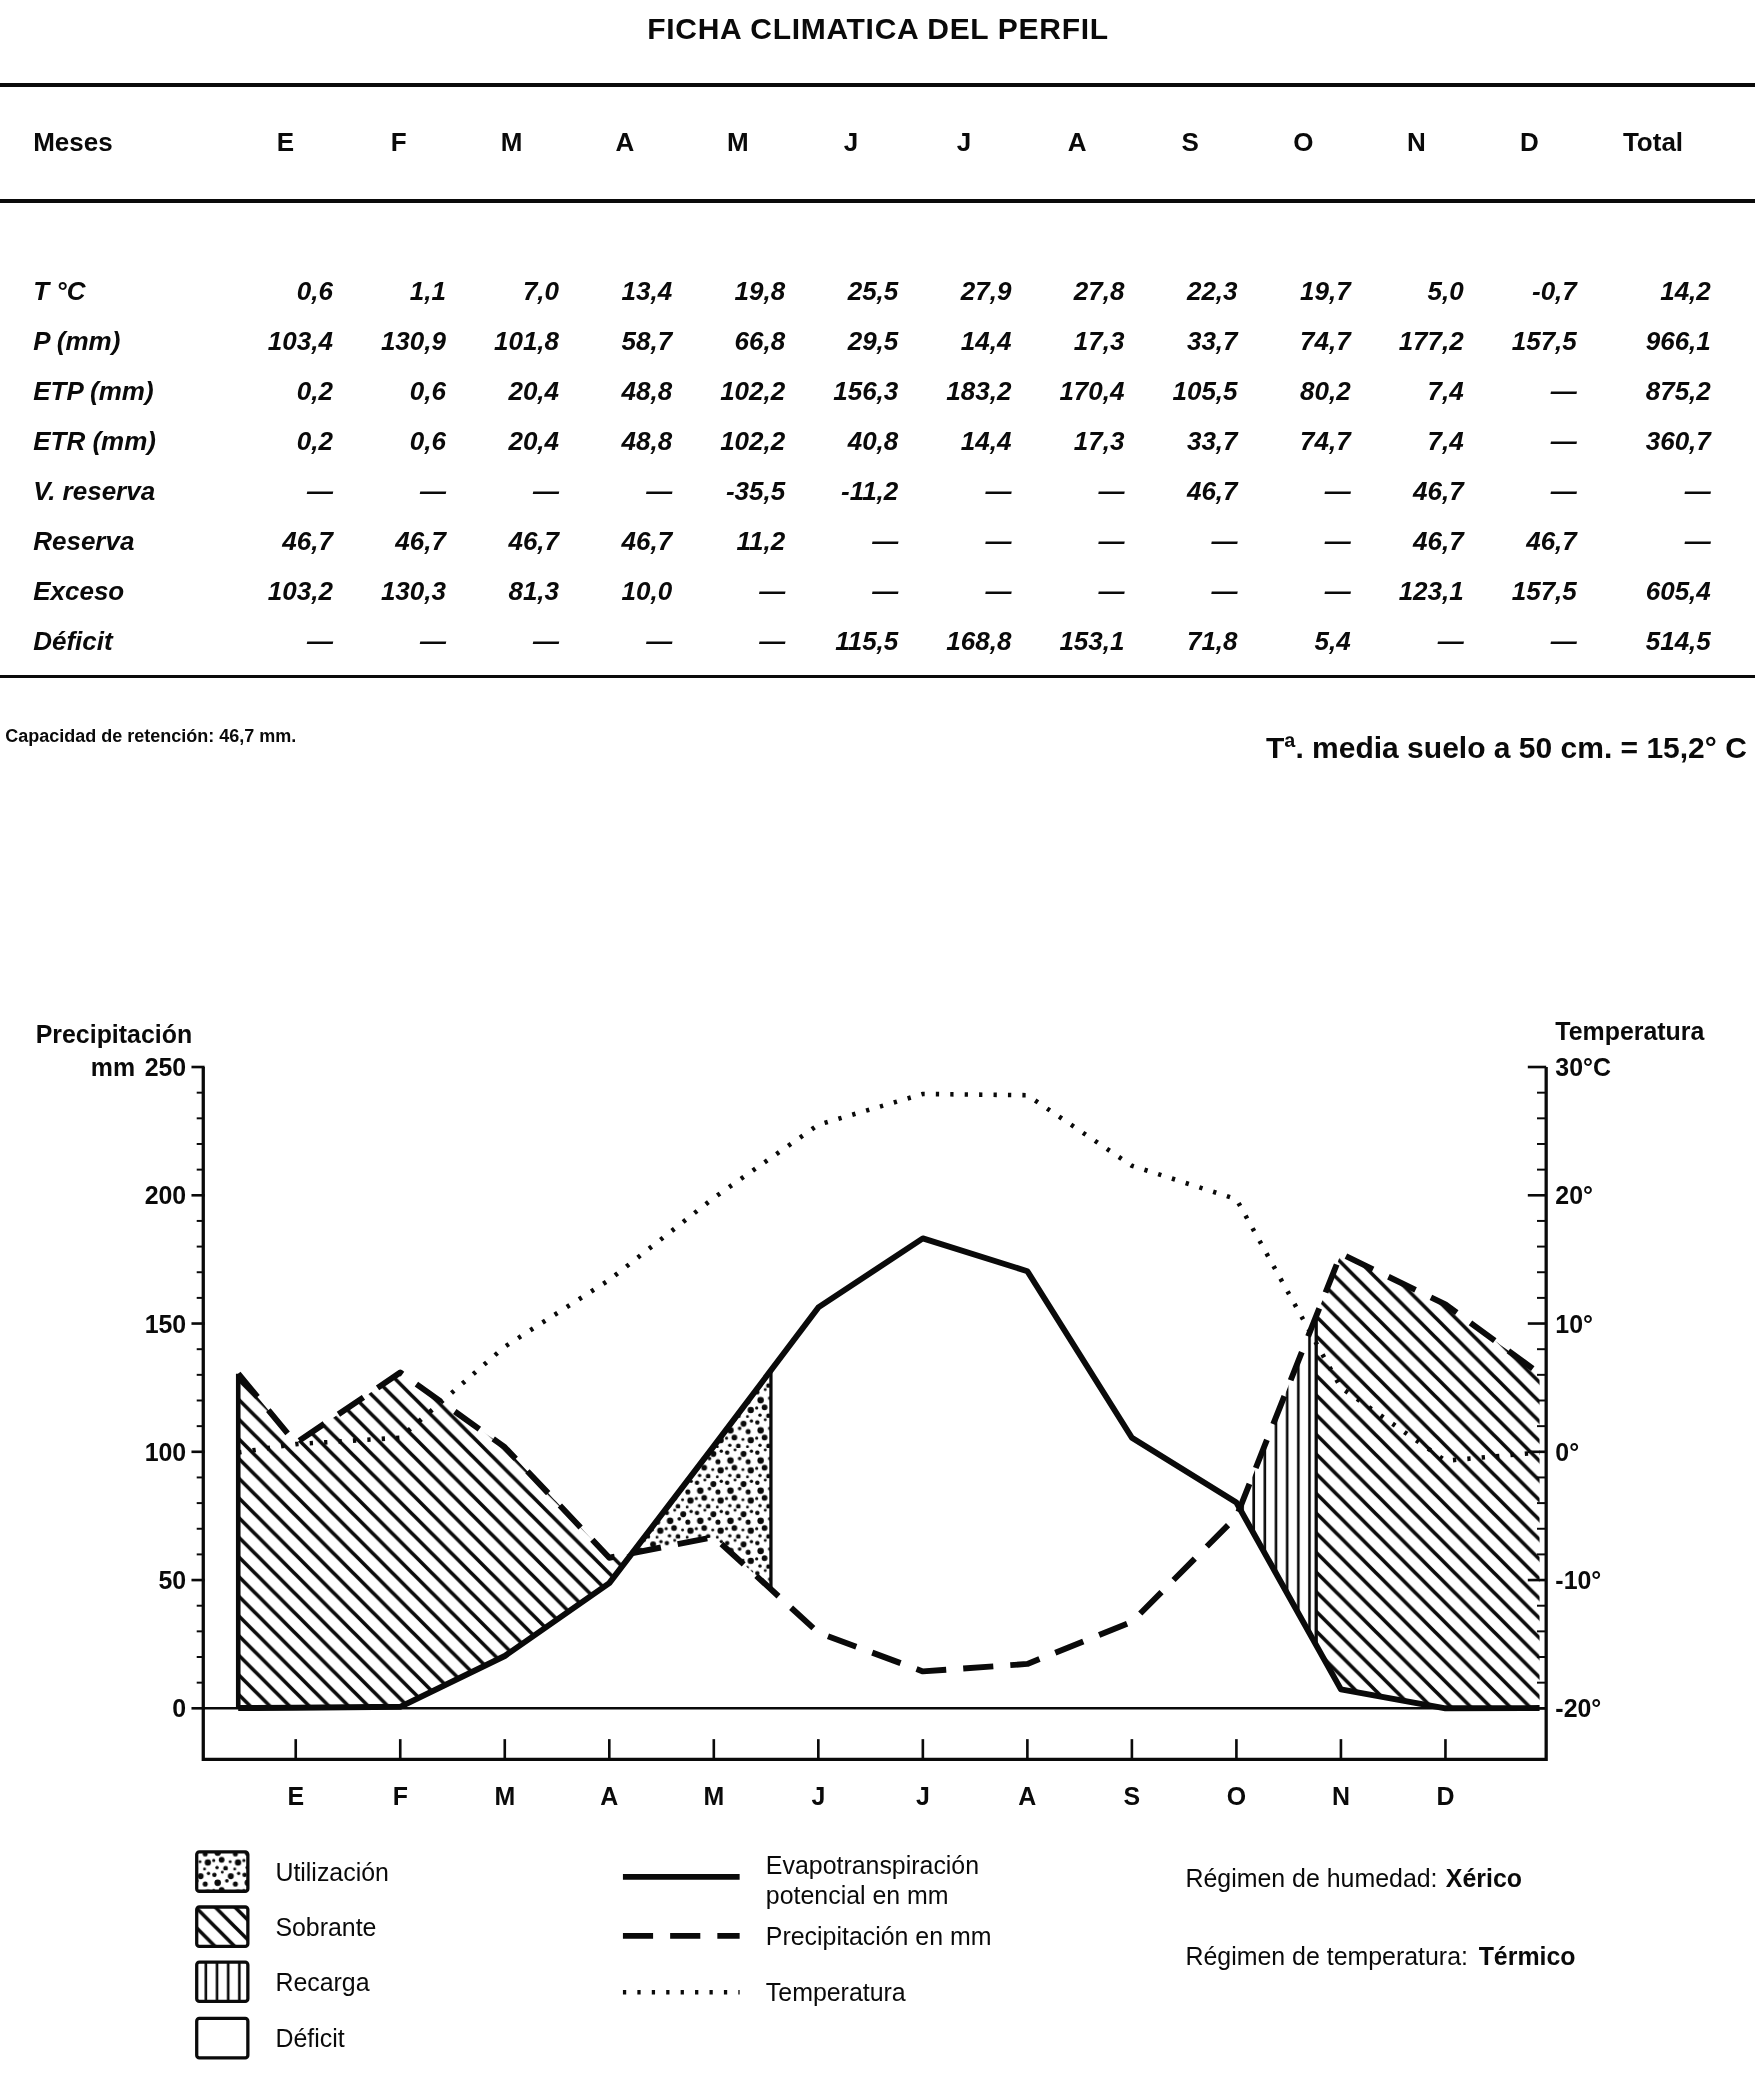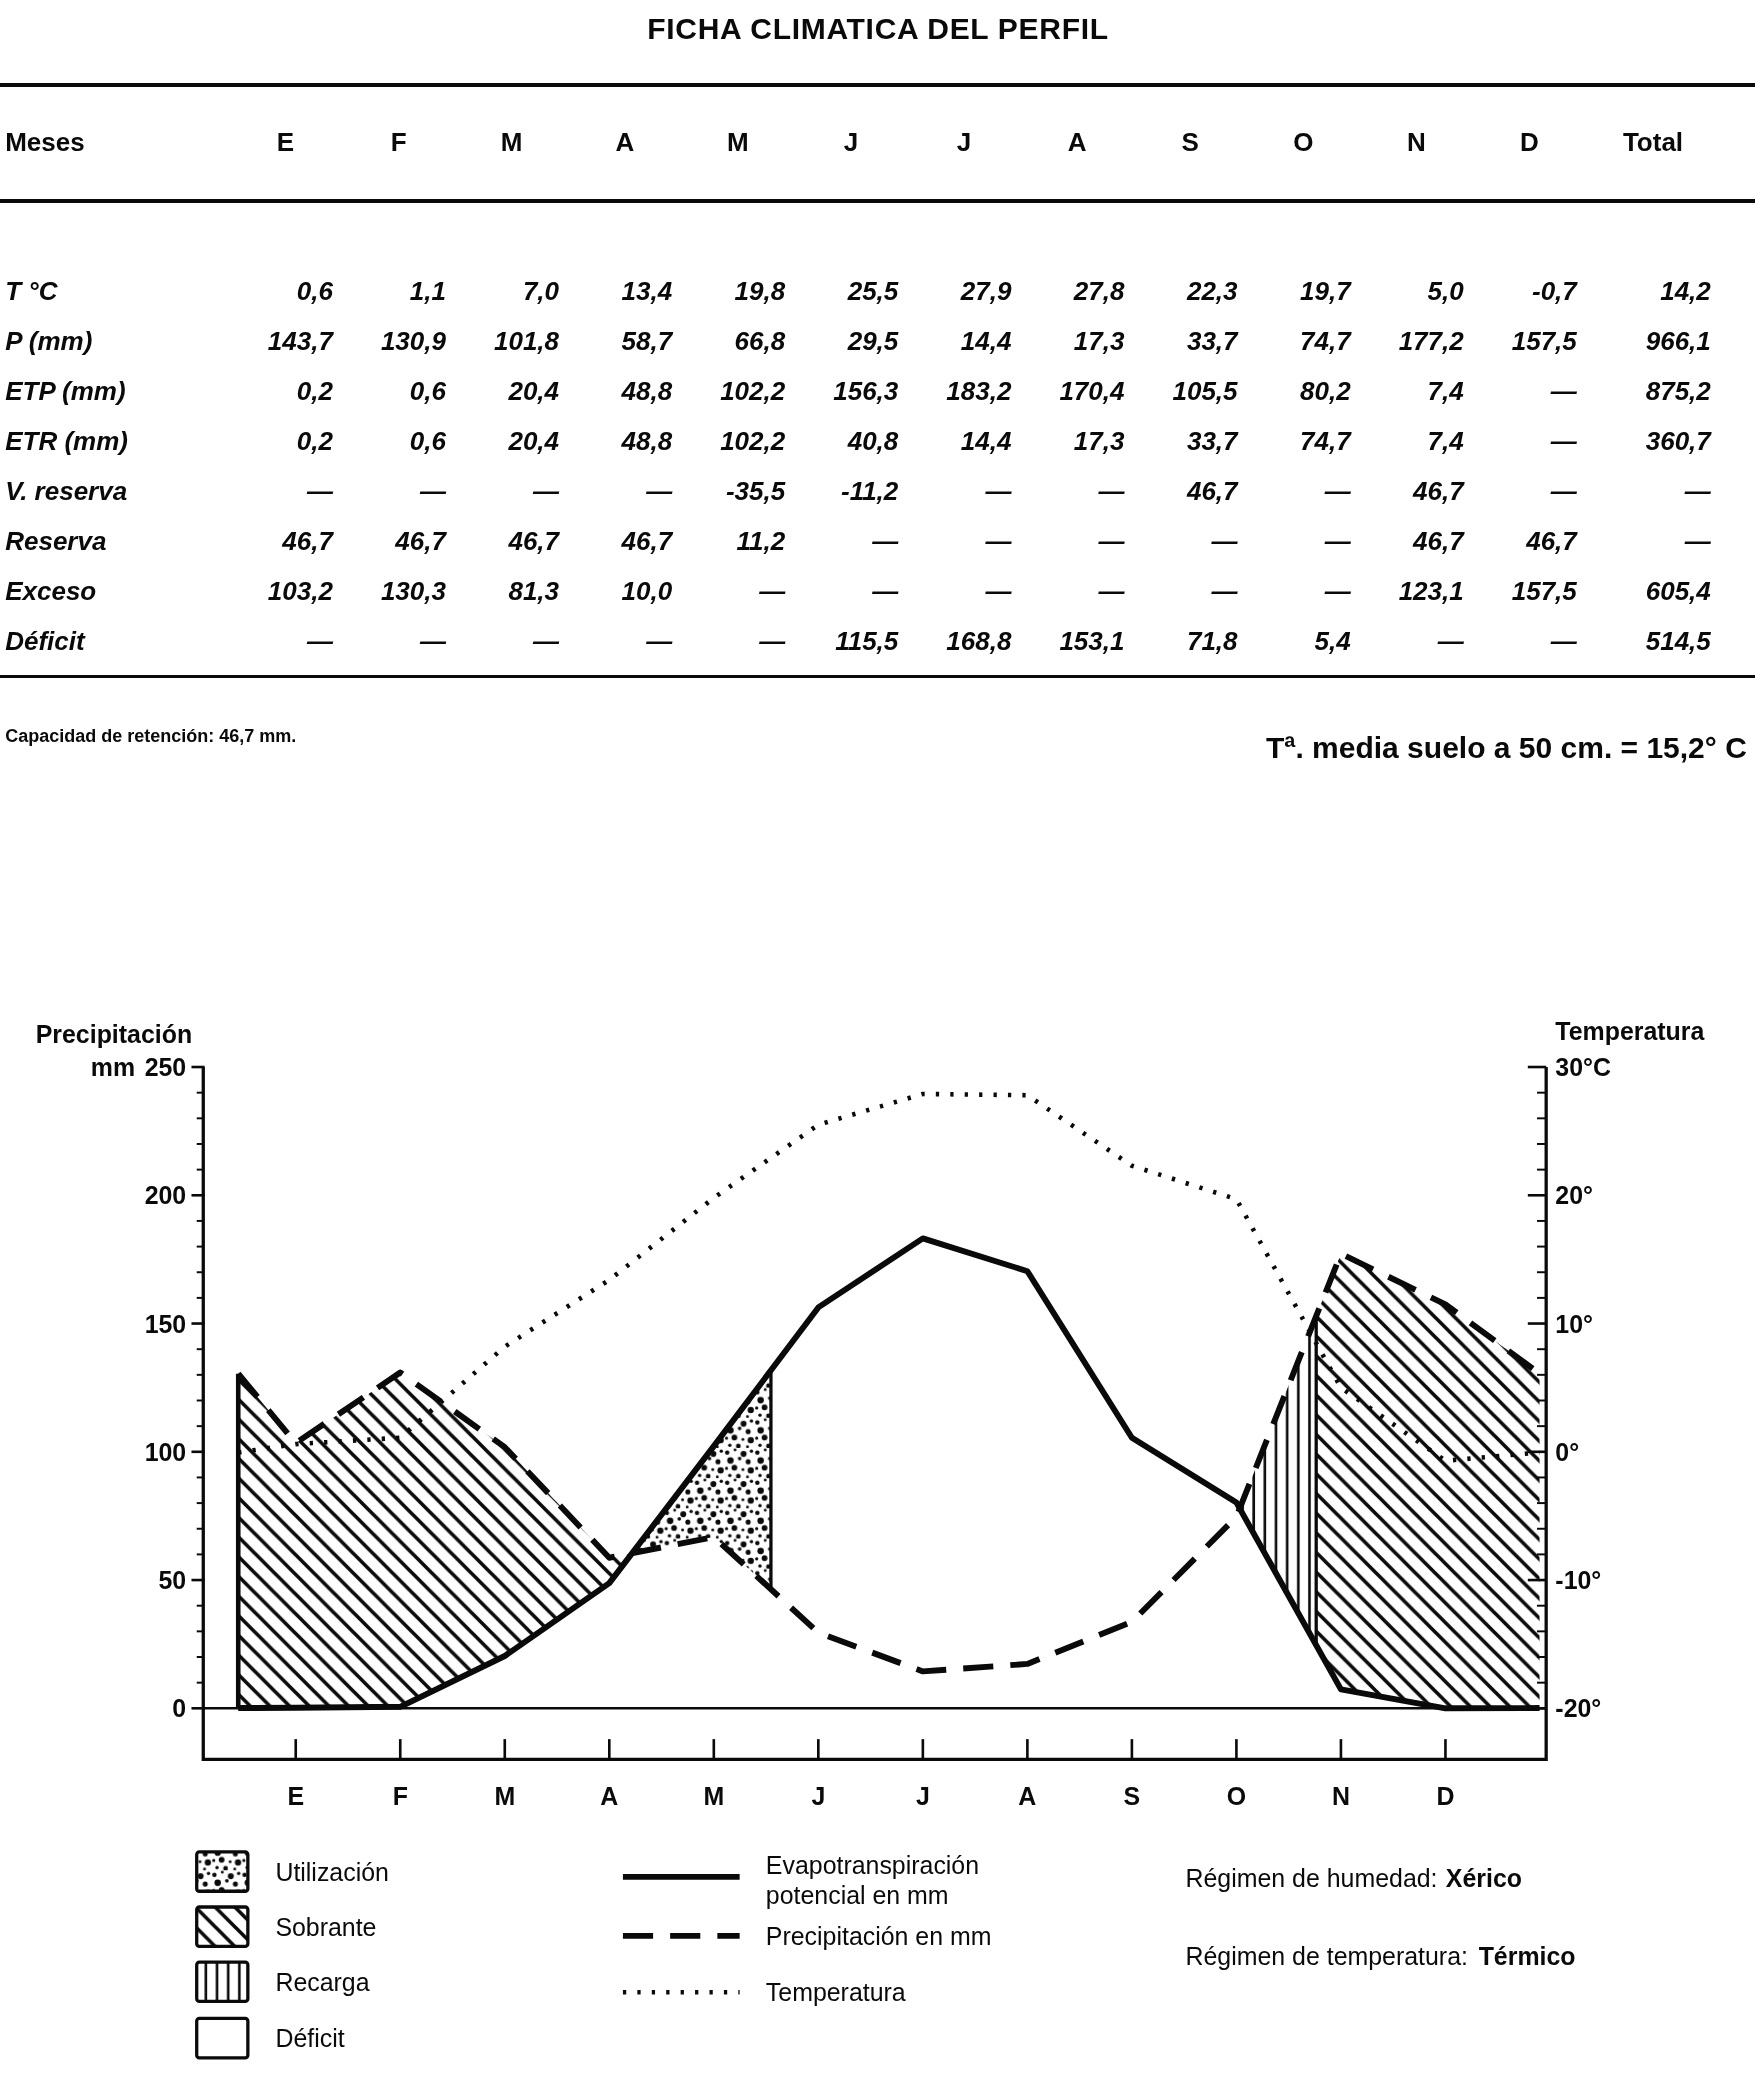--- a/index.html
+++ b/index.html
@@ -14,21 +14,21 @@
   .rule{position:absolute;left:0;width:1756px;background:#0a0a0a;}
   #rule-top{top:83px;height:3.9px;}
   #rule-mid{top:199px;height:3.9px;}
   #rule-bottom{top:675px;height:2.6px;}
   .tablewrap{position:absolute;left:0;width:1720px;}
   #table-head{top:121px;}
   #table-rows{top:266px;font-style:italic;}
   .trow{display:grid;grid-template-columns:229px repeat(12,1fr) 134px;height:50px;align-items:center;}
   #table-head .trow{height:43px;}
   .cell{font-size:26px;font-weight:700;white-space:nowrap;}
-  .cell.lbl{text-align:left;padding-left:5.2px;}
+  .cell.lbl{text-align:left;padding-left:5.2px;margin-left:28px;}
   .cell.num{text-align:right;padding-right:9.2px;}
   .cell.hd{text-align:center;}
   .cell.hd.lbl{text-align:left;}
   .note-left{position:absolute;left:5.2px;top:726px;font-size:18px;font-weight:700;}
   .notes-right{position:absolute;right:9.2px;top:720px;text-align:right;font-size:30px;font-weight:700;line-height:56px;}
   svg{position:absolute;top:0;left:0;}
   svg text{fill:#0a0a0a;}
   .ln{fill:none;stroke:#0a0a0a;stroke-linejoin:round;stroke-linecap:butt;}
   .solid{stroke-width:9;}
   .dashed{stroke-width:9;stroke-dasharray:46 26;}
@@ -86,21 +86,21 @@
         <div class="cell num">27,9</div>
         <div class="cell num">27,8</div>
         <div class="cell num">22,3</div>
         <div class="cell num">19,7</div>
         <div class="cell num">5,0</div>
         <div class="cell num">-0,7</div>
         <div class="cell num">14,2</div>
       </div>
       <div class="trow">
         <div class="cell lbl">P (mm)</div>
-        <div class="cell num">143,7</div>
+        <div class="cell num">103,4</div>
         <div class="cell num">130,9</div>
         <div class="cell num">101,8</div>
         <div class="cell num">58,7</div>
         <div class="cell num">66,8</div>
         <div class="cell num">29,5</div>
         <div class="cell num">14,4</div>
         <div class="cell num">17,3</div>
         <div class="cell num">33,7</div>
         <div class="cell num">74,7</div>
         <div class="cell num">177,2</div>

